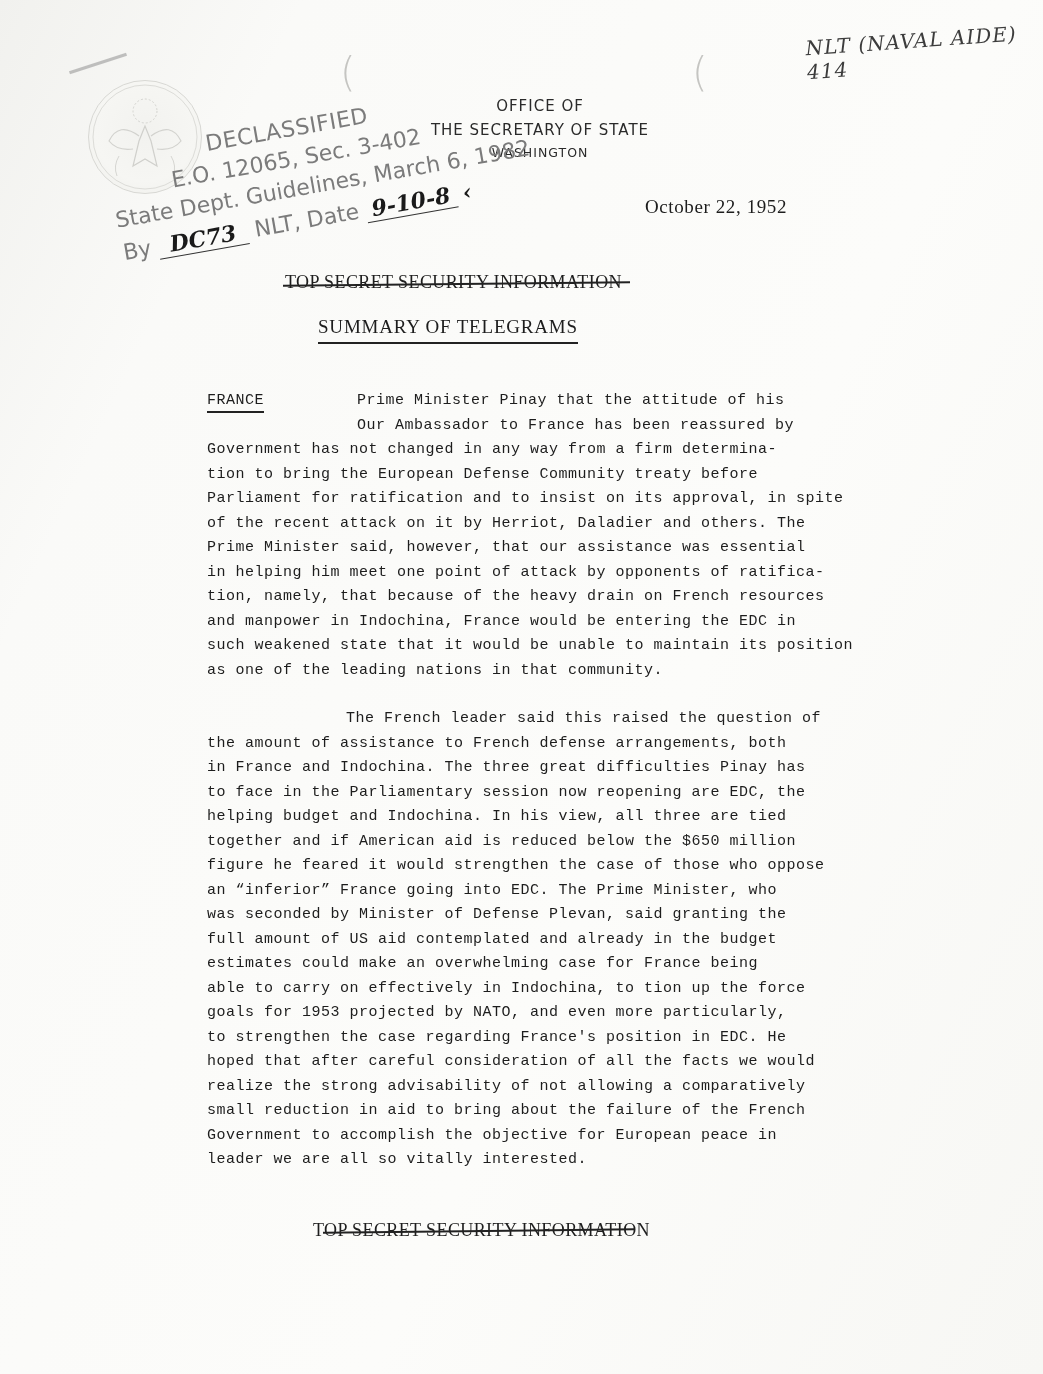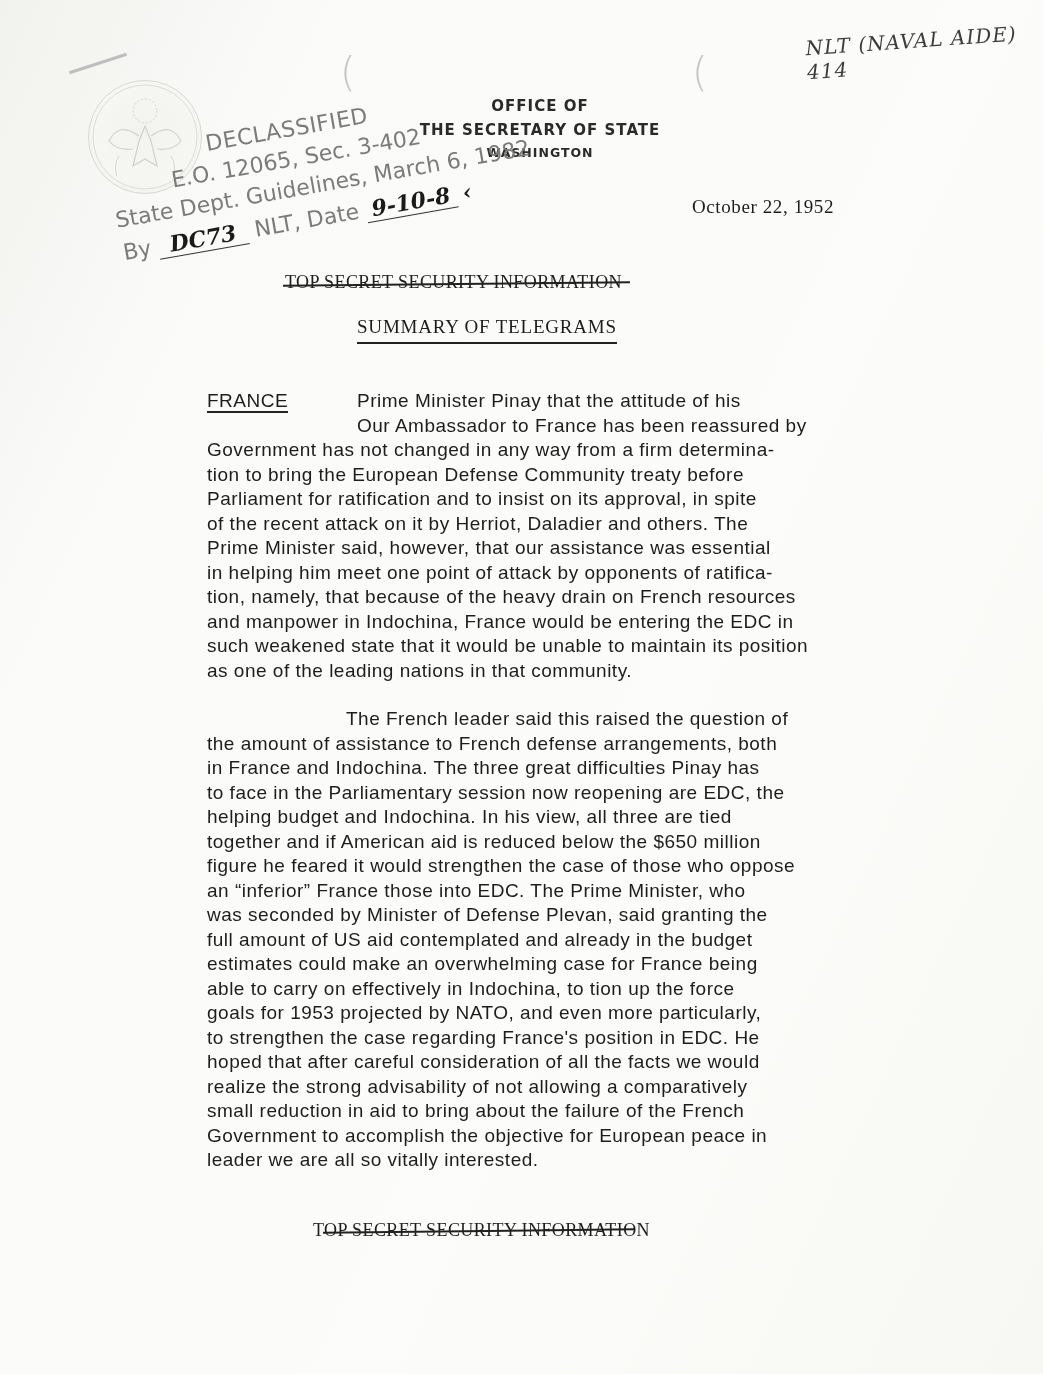--- a/index.html
+++ b/index.html
@@ -22,21 +22,21 @@
     border-radius: 50%; border: 1px solid #d8d8d4;
     background: radial-gradient(circle at 50% 45%, #f2f2ef 0%, #f6f6f3 60%, #eeeeea 100%);
   }
   .seal svg { width: 112px; height: 112px; }
 
   .paren { font-family: "DejaVu Sans", sans-serif; font-weight: 200; color: #c5c5c2; font-size: 40px; line-height: 1; }
 
   
   .letterhead {
     position: absolute; left: 400px; top: 94px; width: 280px; text-align: center;
-    font-family: "DejaVu Sans", sans-serif; color: #2a2a2a; letter-spacing: 1px; font-weight: bold;
+    font-family: "DejaVu Sans", sans-serif; color: #2a2a2a; letter-spacing: 1px;
   }
   .lh1 { font-size: 15px; line-height: 24px; }
   .lh2 { font-size: 15px; line-height: 24px; }
   .lh3 { font-size: 12.5px; line-height: 22px; }
 
   
   .stamp {
     position: absolute; left: 95px; top: 120px;
     transform-origin: left bottom; transform: rotate(-10deg);
     font-family: "DejaVu Sans", sans-serif; color: #7b7b7b;
@@ -49,44 +49,44 @@
   .hw { font-family: "DejaVu Serif", serif; font-style: italic; color: #1a1a1a; font-weight: bold; }
 
   .handnote {
     position: absolute; left: 806px; top: 28px; transform: rotate(-4deg);
     font-family: "DejaVu Serif", serif; font-style: italic; font-size: 20px; color: #3c3c3c;
     letter-spacing: 1px;
   }
 
   .date {
     position: absolute; left: 645px; top: 196px;
-    font-family: "Liberation Serif", "DejaVu Serif", serif; font-size: 19px; letter-spacing: 0.6px; margin-left: 47px;
+    font-family: "Liberation Serif", "DejaVu Serif", serif; font-size: 19px; letter-spacing: 0.6px;
   }
 
   .classif {
     position: absolute; font-family: "Liberation Serif", "DejaVu Serif", serif;
     font-size: 18px; letter-spacing: 0.4px; color: #1e1e1e;
   }
   .classif .strike {
     position: absolute; left: -2px; right: -8px; top: 50%; height: 2px; background: #222;
     transform: rotate(-0.6deg);
   }
   .classif-top { left: 285px; top: 272px; }
   .classif-bottom { left: 313px; top: 1220px; }
   .classif-bottom .strike { left: 10px; right: 15px; top: 46%; }
 
   .summary-title {
     position: absolute; left: 318px; top: 316px;
     font-family: "Liberation Serif", "DejaVu Serif", serif; font-size: 19px; letter-spacing: 0.8px;
-    padding-bottom: 4px; border-bottom: 2px solid #222; margin-left: 39px;
+    padding-bottom: 4px; border-bottom: 2px solid #222;
   }
 
   .body-text {
     position: absolute; left: 207px; top: 389px; width: 740px;
-    font-family: Liberation Sans, sans-serif; font-size: 19px; letter-spacing: 0.5px;
+    font-family: Liberation Mono, monospace; font-size: 15px; letter-spacing: 0.5px;
     color: #1d1d1d;
   }
   .line { height: 24.5px; line-height: 24.5px; white-space: nowrap; }
   .ind-first { padding-left: 150px; }
   .section-label {
     position: absolute; left: 0; top: 0; line-height: 24.5px;
     border-bottom: 2px solid #222; padding-bottom: 0px; height: 22px;
   }
   .para2 { margin-top: 24px; }
   .ind-para { padding-left: 139px; }
@@ -159,21 +159,21 @@
       <div class="line">as one of the leading nations in that community.</div>
     </div>
     <div class="para2">
       <div class="line ind-para">The French leader said this raised the question of</div>
       <div class="line">the amount of assistance to French defense arrangements, both</div>
       <div class="line">in France and Indochina.   The three great difficulties Pinay has</div>
       <div class="line">to face in the Parliamentary session now reopening are EDC, the</div>
       <div class="line">helping budget and Indochina.   In his view, all three are tied</div>
       <div class="line">together and if American aid is reduced below the $650 million</div>
       <div class="line">figure he feared it would strengthen the case of those who oppose</div>
-      <div class="line">an “inferior” France those into EDC.   The Prime Minister, who</div>
+      <div class="line">an “inferior” France going into EDC.   The Prime Minister, who</div>
       <div class="line">was seconded by Minister of Defense Plevan, said granting the</div>
       <div class="line">full amount of US aid contemplated and already in the budget</div>
       <div class="line">estimates could make an overwhelming case for France being</div>
       <div class="line">able to carry on effectively in Indochina, to tion up the force</div>
       <div class="line">goals for 1953 projected by NATO, and even more particularly,</div>
       <div class="line">to strengthen the case regarding France's position in EDC.   He</div>
       <div class="line">hoped that after careful consideration of all the facts we would</div>
       <div class="line">realize the strong advisability of not allowing a comparatively</div>
       <div class="line">small reduction in aid to bring about the failure of the French</div>
       <div class="line">Government to accomplish the objective for European peace in</div>

